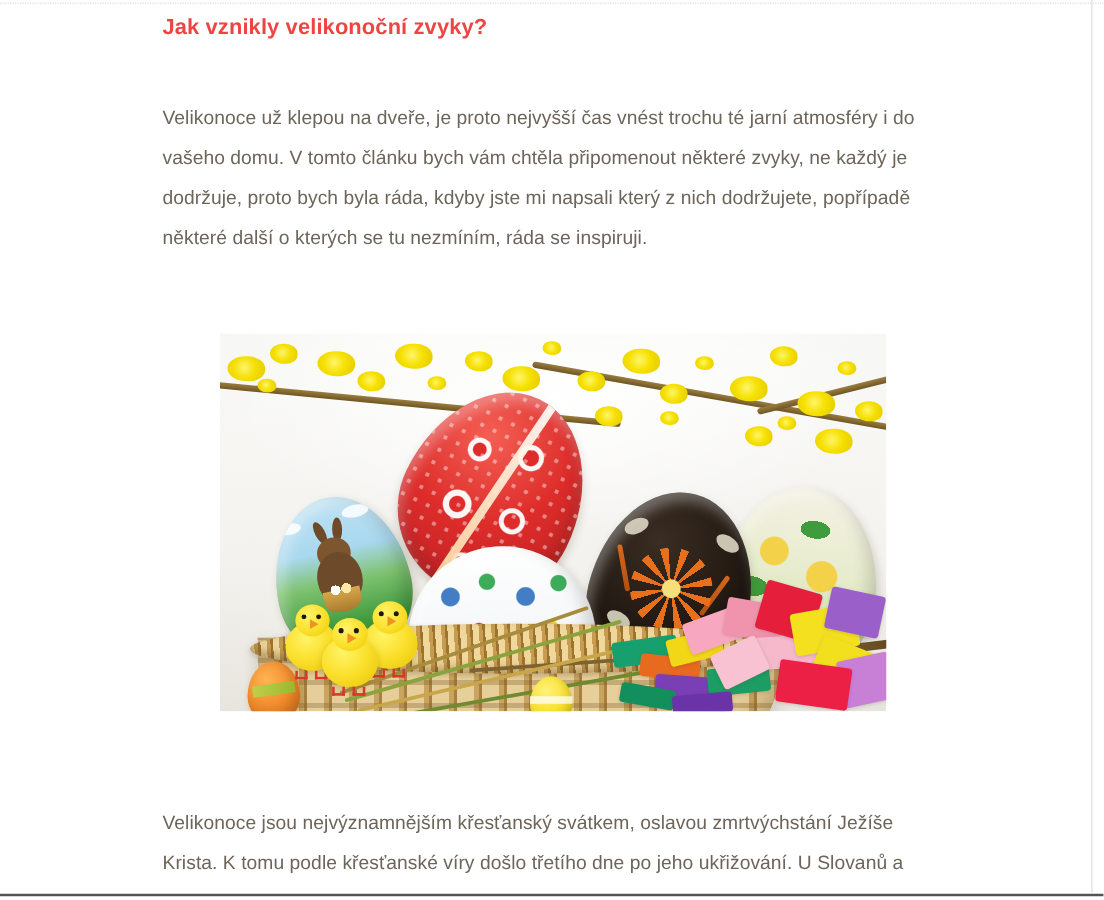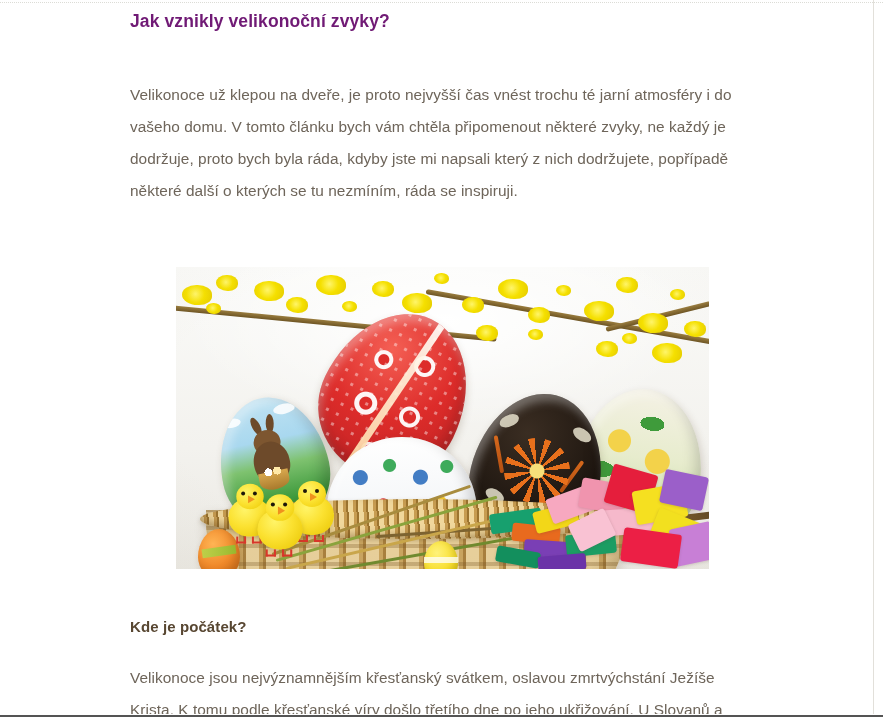--- a/index.html
+++ b/index.html
@@ -66,21 +66,21 @@
 
   .content-col {
     margin-left: 130px;
     width: 620px;
   }
 
   h1.article-title {
     margin: 6px 0 0 0;
     font-size: 17.5px;
     font-weight: bold;
-    color: #701a75;
+    color: #ef4444;
     letter-spacing: 0.1px;
     line-height: 1.3;
   }
 
   h2.section-title {
     margin: 0;
     font-size: 15px;
     font-weight: bold;
     color: #584732;
     letter-spacing: 0.1px;
@@ -608,21 +608,20 @@
             <div class="ribbon" style="left:20px;  top:86px; width:44px; height:16px; background:#138f5d; transform:rotate(10deg);"></div>
             <div class="ribbon" style="left:62px;  top:92px; width:48px; height:16px; background:#6b33a8; transform:rotate(-5deg);"></div>
           </div>
 
           <div class="vignette"></div>
         </div>
       </figure>
 
       <div class="gap-after-figure"></div>
 
-      <h2 class="section-title">Kde je počátek?</h2>
 
       <div class="gap-after-subtitle"></div>
 
       <p class="body-text">Velikonoce jsou nejvýznamnějším křesťanský svátkem, oslavou zmrtvýchstání Ježíše Krista. K tomu podle křesťanské víry došlo třetího dne po jeho ukřižování. U Slovanů a Germánů splynuly lidové oslavy Velikonoc s pohanskými slavnostmi jara (pohanský název Easter), které oslavovaly procitnutí přírody ze zimního spánku. Zmrtvýchstání připadá na první neděli po prvním jarním úplňku po rovnodennosti, tedy na měsíc březen</p>
 
     </div>
   </div>
 
   <div class="right-rule"></div>
   <div class="bottom-rule"></div>

